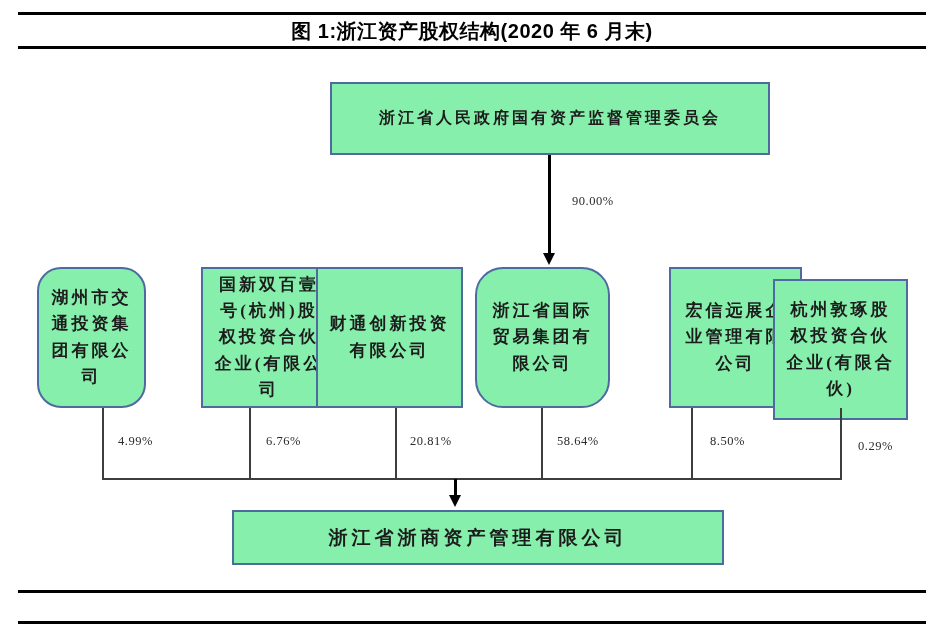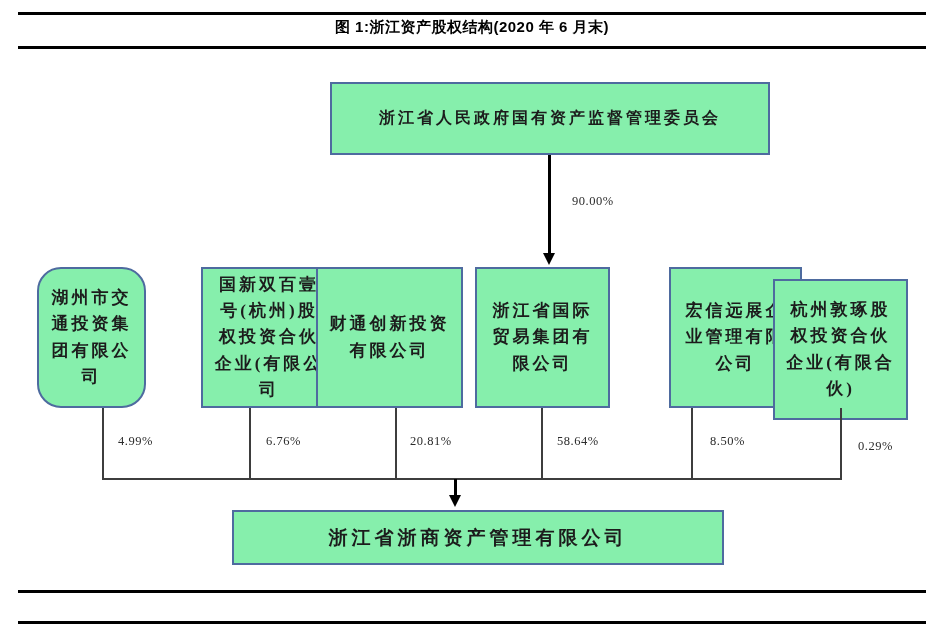--- a/index.html
+++ b/index.html
@@ -8,41 +8,41 @@
     font-family:"Liberation Sans", sans-serif; overflow:hidden;
   }
   .rule { position:absolute; left:18px; width:908px; background:#000000; }
   .rule-top { top:12px; height:3px; }
   .rule-title { top:46px; height:3px; }
   .rule-src-top { top:590px; height:3px; }
   .rule-bottom { top:621px; height:3px; }
 
   .fig-title {
     position:absolute; top:18px; left:0; width:944px; text-align:center;
-    font-size:15px; font-weight:bold; color:#000000; letter-spacing:0.5px;
+    font-size:20px; font-weight:bold; color:#000000; letter-spacing:0.5px;
   }
 
   .box {
     position:absolute; box-sizing:border-box; background:#86efac;
     border:2px solid #4e6b9f;
     display:flex; align-items:center; justify-content:center; text-align:center;
     font-family:"Liberation Serif","DejaVu Serif",serif; font-weight:bold; color:#1c1c1c;
   }
   .top-box {
     left:330px; top:82px; width:440px; height:73px;
     font-size:16px; letter-spacing:3px;
   }
   .sh-box {
     top:267px; height:141px; font-size:17px; letter-spacing:3px;
     line-height:1.55; padding:0 8px;
   }
   .sh-box-0 { left:37px;  width:109px;border-radius:24px; }
   .sh-box-1 { left:194px; width:136px;margin-left:7px; }
   .sh-box-2 { left:316px; width:147px; }
-  .sh-box-3 { left:475px; width:135px; }
+  .sh-box-3 { left:475px; width:135px;border-radius:28px; }
   .sh-box-4 { left:625px; width:133px;margin-left:44px; }
   .sh-box-5 { left:773px; width:135px;margin-top:12px; }
   .bottom-box {
     left:232px; top:510px; width:492px; height:55px;
     font-size:19px; letter-spacing:4px;
   }
 
   .vline { position:absolute; width:2px; background:#3d3d3d; }
   .conn { top:408px; height:70px; }
   .conn-0 { left:102px; } .conn-1 { left:249px; } .conn-2 { left:395px; }

